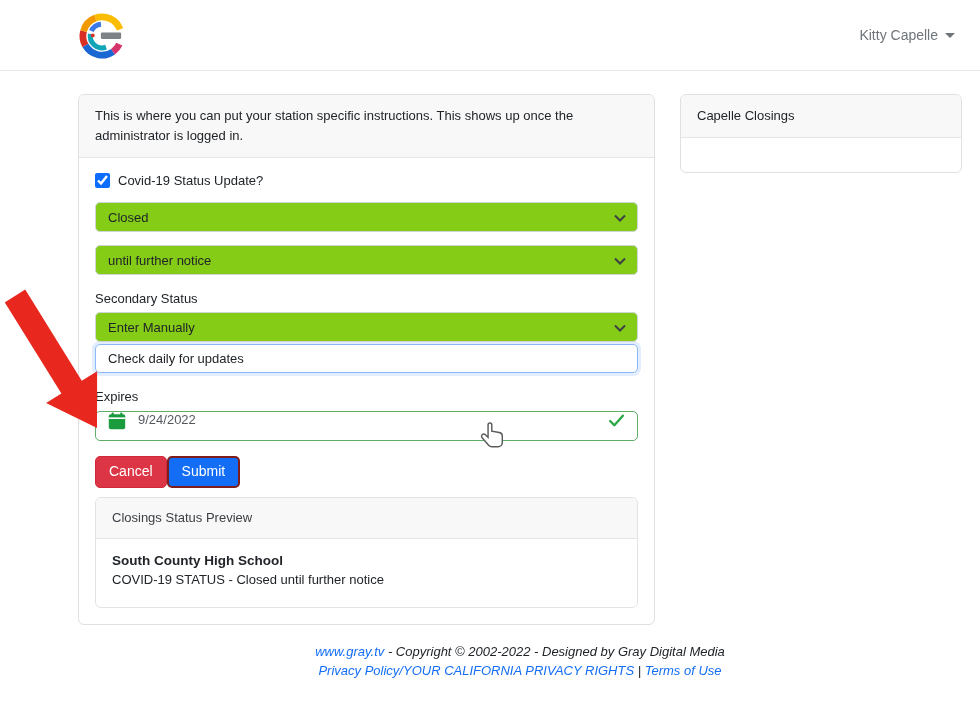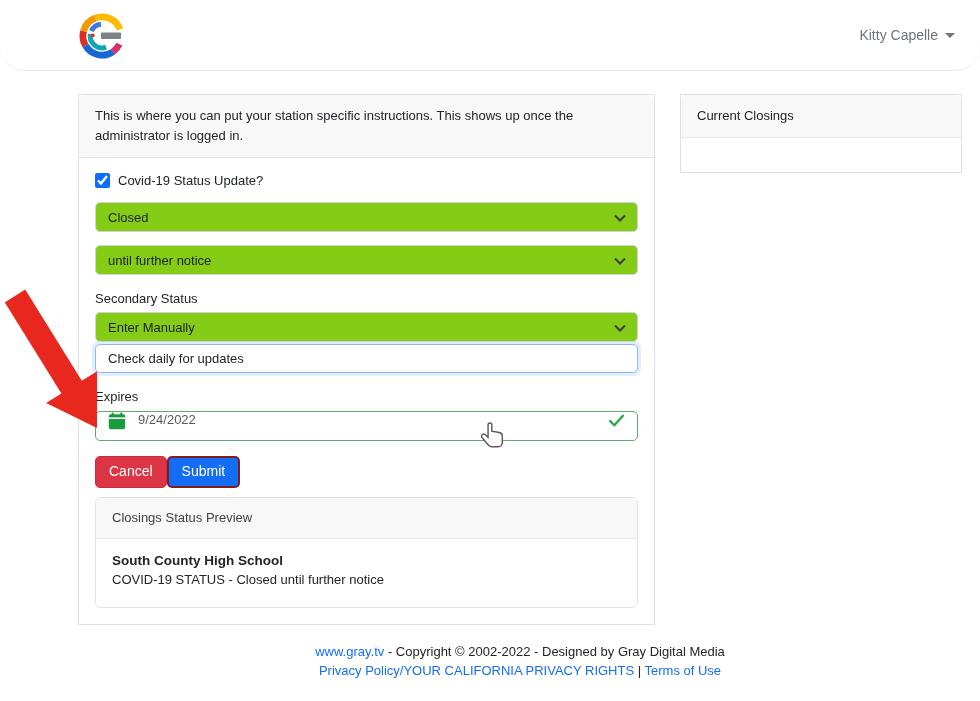--- a/index.html
+++ b/index.html
@@ -14,21 +14,20 @@
   }
 
   
   .topbar {
     height: 71px;
     border-bottom: 1px solid #e7e7e7;
     display: flex;
     align-items: center;
     padding-left: 75px;
     padding-right: 25px;
-    border-radius: 25px;
   }
   .logo { width: 54px; height: 54px; margin-top: 2px; }
   .user-menu {
     margin-left: auto;
     color: #6e7479;
     font-size: 14px;
     display: flex;
     align-items: center;
     gap: 7px;
     cursor: pointer;
@@ -43,21 +42,21 @@
 
   
   .content {
     display: flex;
     align-items: flex-start;
     margin-left: 78px;
     margin-top: 23px;
   }
   .card {
     border: 1px solid #e0e0e0;
-    border-radius: 0;
+    border-radius: 6px;
     background: #fff;
   }
   .card-header {
     background: #f8f8f8;
     border-bottom: 1px solid #e5e5e5;
     border-radius: 6px 6px 0 0;
     padding: 11px 16px;
     font-size: 13px;
     line-height: 1.55;
     color: #212529;
@@ -147,20 +146,21 @@
   .preview-status { font-size: 13px; margin-top: 4px; }
 
   
   .footer {
     margin-left: 78px;
     width: 884px;
     text-align: center;
     margin-top: 17px;
     font-size: 13px;
     line-height: 1.5;
+    font-style: italic;
   }
   .footer a { color: #146ef5; text-decoration: none; cursor: pointer; }
 
   
   .red-arrow { position: absolute; left: 5px; top: 288px; z-index: 20; pointer-events: none; }
   .cursor-hand { position: absolute; left: 479px; top: 420px; z-index: 30; pointer-events: none; }
 </style>
 </head>
 <body>
 
@@ -244,21 +244,21 @@
         <div class="preview-body">
           <div class="preview-title">South County High School</div>
           <div class="preview-status">COVID-19 STATUS - Closed until further notice</div>
         </div>
       </div>
 
     </div>
   </div>
 
   <div class="card side-card">
-    <div class="card-header">Current Closings</div>
+    <div class="card-header">Capelle Closings</div>
     <div class="card-body"></div>
   </div>
 
 </div>
 
 <div class="footer">
   <div>
     <a>www.gray.tv</a><span> - Copyright © 2002-2022 - Designed by Gray Digital Media</span>
   </div>
   <div>

